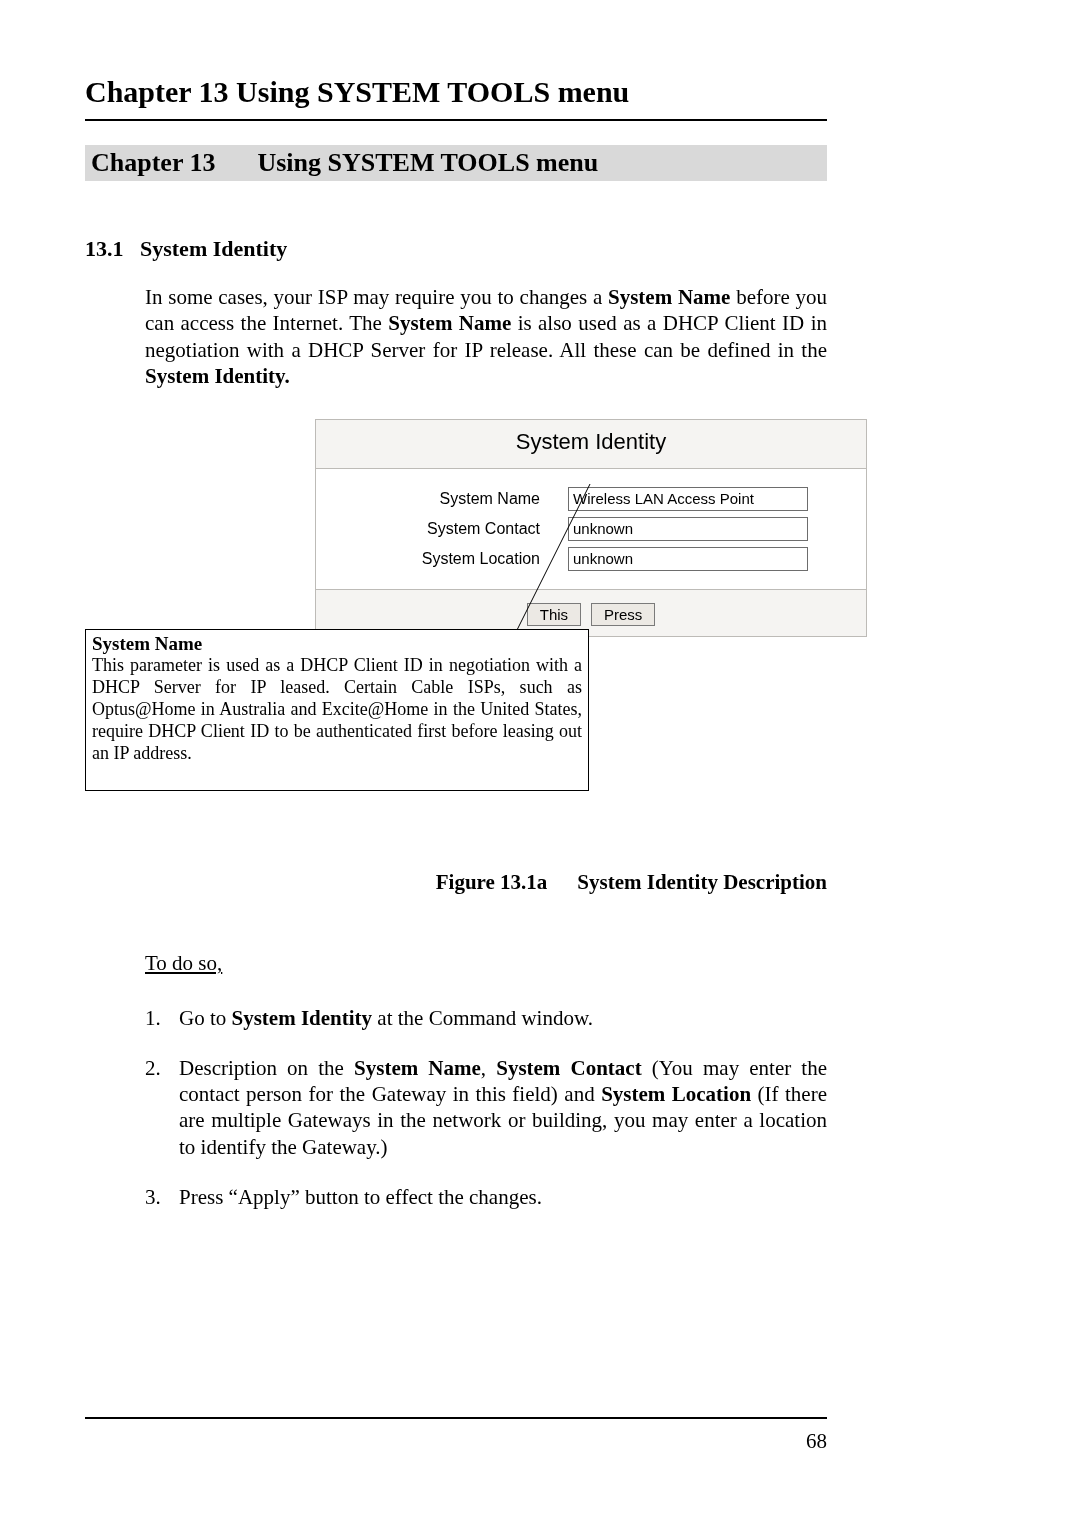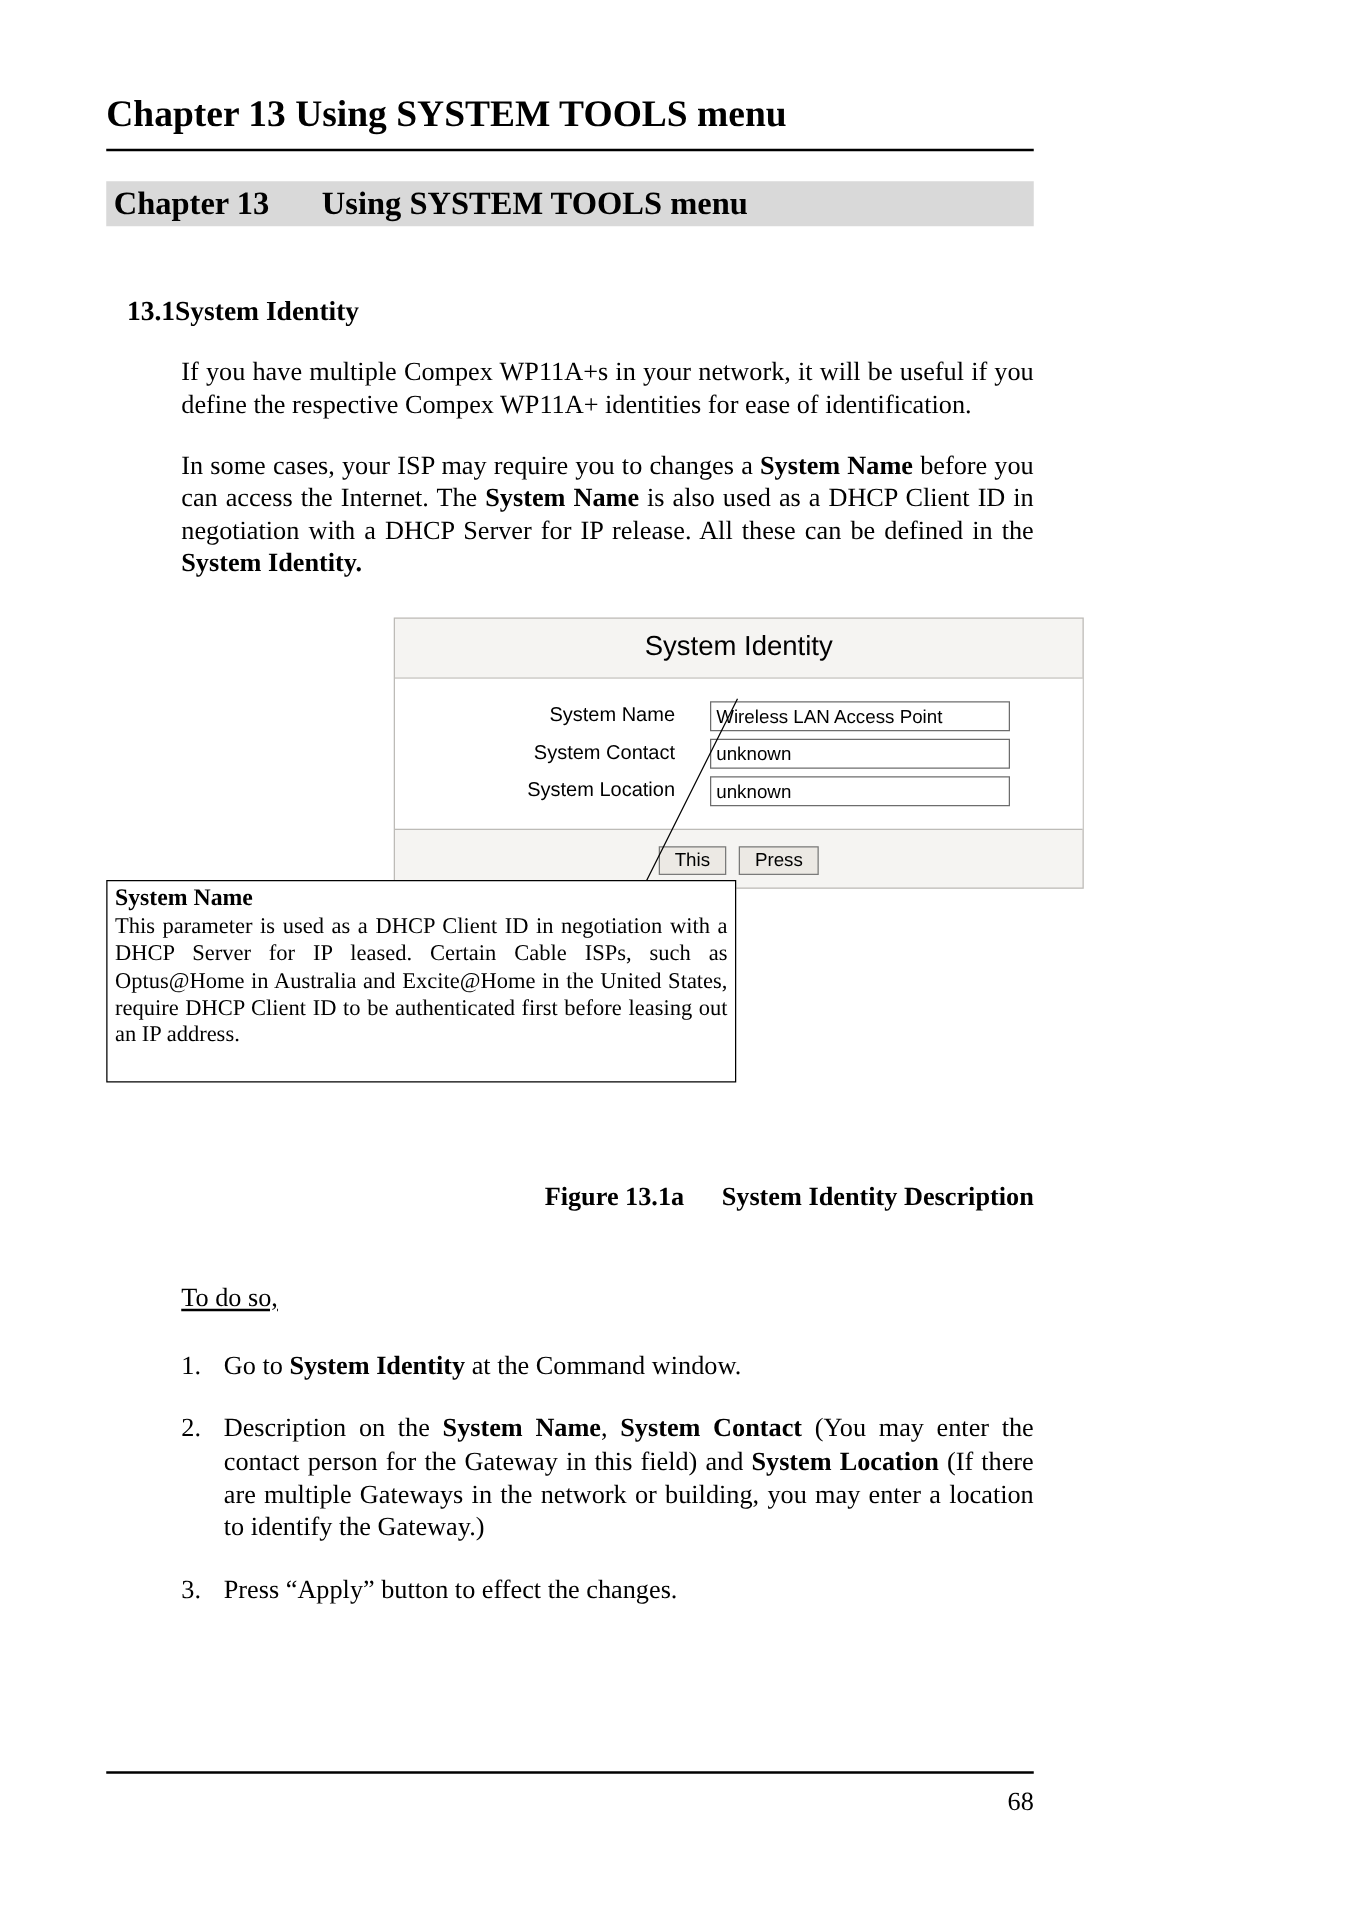--- a/index.html
+++ b/index.html
@@ -32,21 +32,21 @@
     font-size: 26px;
     padding: 3px 6px;
     margin-bottom: 55px;
   }
   .chapter-banner .gap { display: inline-block; width: 42px; }
   .section-heading {
     font-weight: bold;
     font-size: 22px;
     margin-bottom: 22px;
   }
-  .section-heading .num { display: inline-block; width: 55px; text-align: right; }
+  .section-heading .num { display: inline-block; width: 55px; }
   .body {
     font-size: 21px;
     line-height: 1.25;
   }
   .para1, .para2, .todo, .step1, .step2, .step3 {
     margin-left: 60px;
     margin-bottom: 22px;
     text-align: justify;
   }
   .para2 { margin-bottom: 30px; }
@@ -178,21 +178,20 @@
 
   <div class="chapter-banner">
     <span>Chapter 13</span><span class="gap"></span><span>Using SYSTEM TOOLS menu</span>
   </div>
 
   <div class="section-heading">
     <span class="num">13.1</span><span>System Identity</span>
   </div>
 
   <div class="body">
-    <div class="para1">If you have multiple Compex WP11A+s in your network, it will be useful if you define the respective Compex WP11A+ identities for ease of identification.</div>
     <div class="para2">
       <span>In some cases, your ISP may require you to changes a </span><b>System Name</b><span> before you can access the Internet. The </span><b>System Name</b><span> is also used as a DHCP Client ID in negotiation with a DHCP Server for IP release. All these can be defined in the </span><b>System Identity.</b>
     </div>
 
     <div class="figure-wrap">
 
       <div class="panel">
         <div class="panel-title">System Identity</div>
         <div class="panel-body">
           <div class="panel-row">

